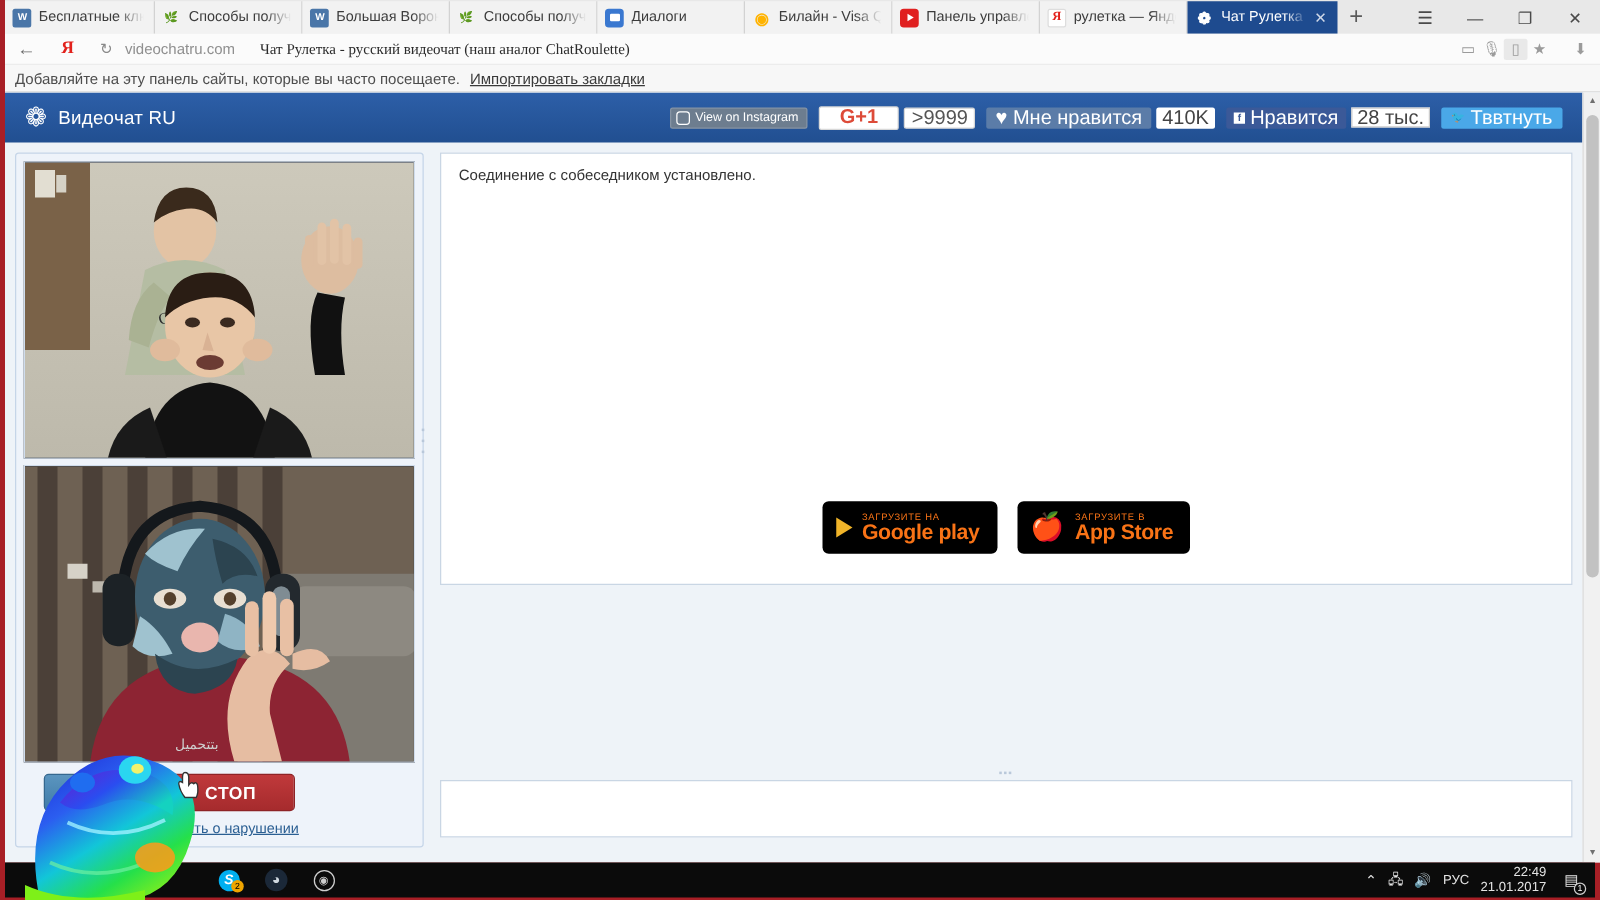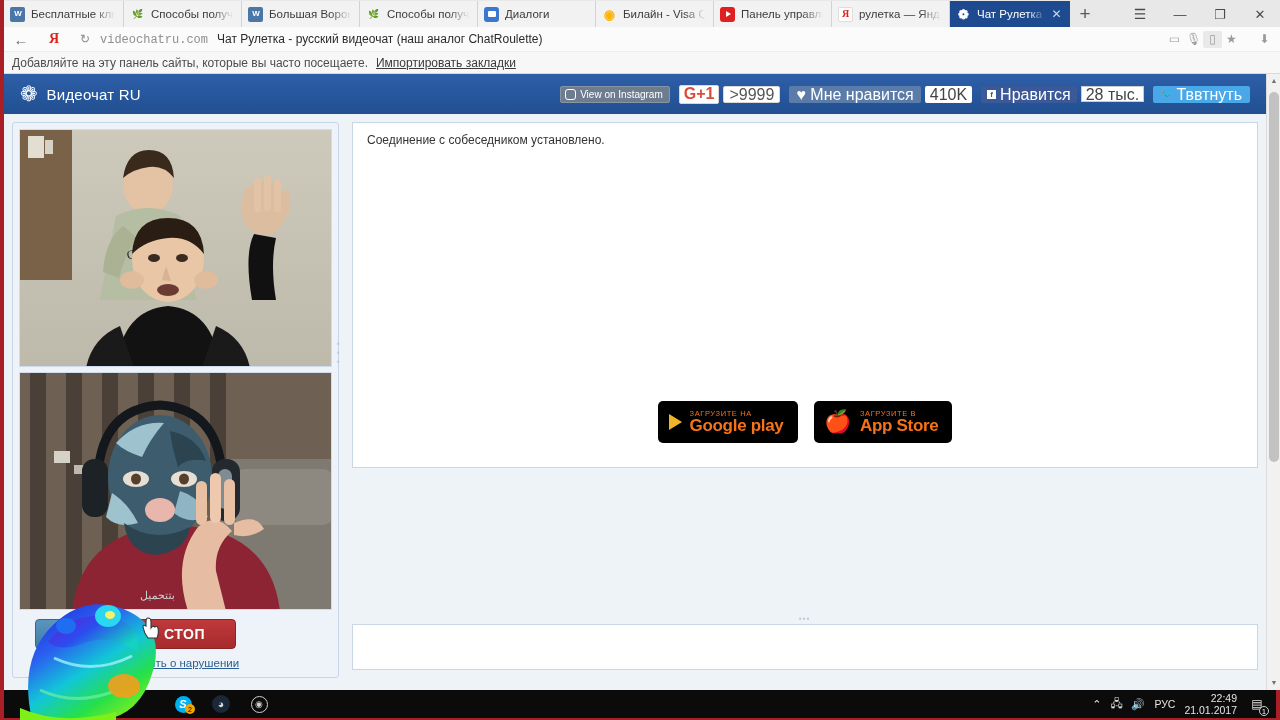--- a/index.html
+++ b/index.html
@@ -93,22 +93,22 @@
   #addrbar {
     position:absolute; left:0; top:27px; width:1276px; height:25px;
     background:#fbfbfb;
     display:flex; align-items:center;
     border-bottom:1px solid #ececec;
   }
   .nav-btn { width:34px; text-align:center; font-size:15px; color:#6b6b6b; }
   .ya-btn { width:32px; text-align:center; font-size:14px; color:#e2211c; font-family:"Liberation Serif",serif; font-weight:bold;}
   .reload { width:30px; text-align:center; font-size:12px; color:#8a8a8a;}
   #urlwrap { display:flex; align-items:baseline; font-size:12px; flex:1 1 auto; }
-  #urlhost { color:#8f8f8f;font-family:Liberation Mono, monospace; }
-  #urltitle { color:#2b2b2b; margin-left:9px; }
+  #urlhost { color:#8f8f8f; }
+  #urltitle { color:#2b2b2b; margin-left:20px;font-family:Liberation Serif, serif; }
   #addricons { display:flex; align-items:center; margin-right:6px; }
   #addricons span { width:19px; text-align:center; font-size:12px; color:#9b9b9b; }
   #addricons .boxed { background:#e9e9e9; border-radius:2px; height:17px; line-height:17px; }
   #addricons .sep { width:14px; }
 
   
   #bkbar {
     position:absolute; left:0; top:52px; width:1276px; height:22px;
     background:#f7f7f7;
     display:flex; align-items:center;
@@ -129,21 +129,21 @@
     display:flex; align-items:center;
   }
   #logo { display:flex; align-items:center; margin-left:16px; }
   #logo .flower { font-size:21px; color:#fff; margin-right:9px; }
   #logo .name { color:#fff; font-size:15px; font-weight:normal; letter-spacing:.2px;}
   #social { margin-left:auto; display:flex; align-items:center; margin-right:16px; gap:9px;}
   .sbtn { display:flex; align-items:center; height:17px; font-size:10px; border-radius:2px; white-space:nowrap;}
   .sb-insta { background:#6d7d8f; color:#fff; padding:0 6px 0 4px; border:1px solid #8794a4;}
   .sb-insta .ic { width:11px;height:11px;border:1.4px solid #fff;border-radius:3px;margin-right:4px;}
   .gplus { display:flex; align-items:center; }
-  .gplus .g { background:#fff; color:#dd4b39; border:1px solid #d8d8d8; font-weight:bold; padding:0 4px; height:19px; line-height:16px; border-radius:2px;}
+  .gplus .g { background:#fff; color:#dd4b39; border:1px solid #d8d8d8; font-weight:bold; padding:0 16px; height:19px; line-height:16px; border-radius:2px;}
   .gplus .cnt { background:#fff; color:#555; border:1px solid #d8d8d8; padding:0 5px; height:17px; line-height:16px; margin-left:4px; border-radius:2px;}
   .vkl { display:flex; align-items:center;}
   .vkl .b { background:#5b7ca8; color:#fff; padding:0 7px; height:17px; line-height:17px; border-radius:2px;}
   .vkl .cnt { background:#fff; color:#444; padding:0 5px; height:17px; line-height:17px; margin-left:4px; border-radius:2px;}
   .fbl { display:flex; align-items:center;}
   .fbl .b { background:#3b5998; color:#fff; padding:0 6px; height:17px; line-height:17px; border-radius:2px; display:flex;align-items:center;}
   .fbl .f { background:#fff;color:#3b5998;width:9px;height:9px;font-weight:bold;font-size:8px;line-height:9px;text-align:center;margin-right:4px;}
   .fbl .cnt { background:#fff; color:#444; padding:0 4px; height:16px; line-height:16px; margin-left:4px; border:1px solid #ccc;}
   .twl { background:#4aa8e8; color:#fff; padding:0 8px; height:17px; line-height:17px; border-radius:2px; display:flex;align-items:center;}
   .twl .bird { margin-right:4px; font-size:9px;}

